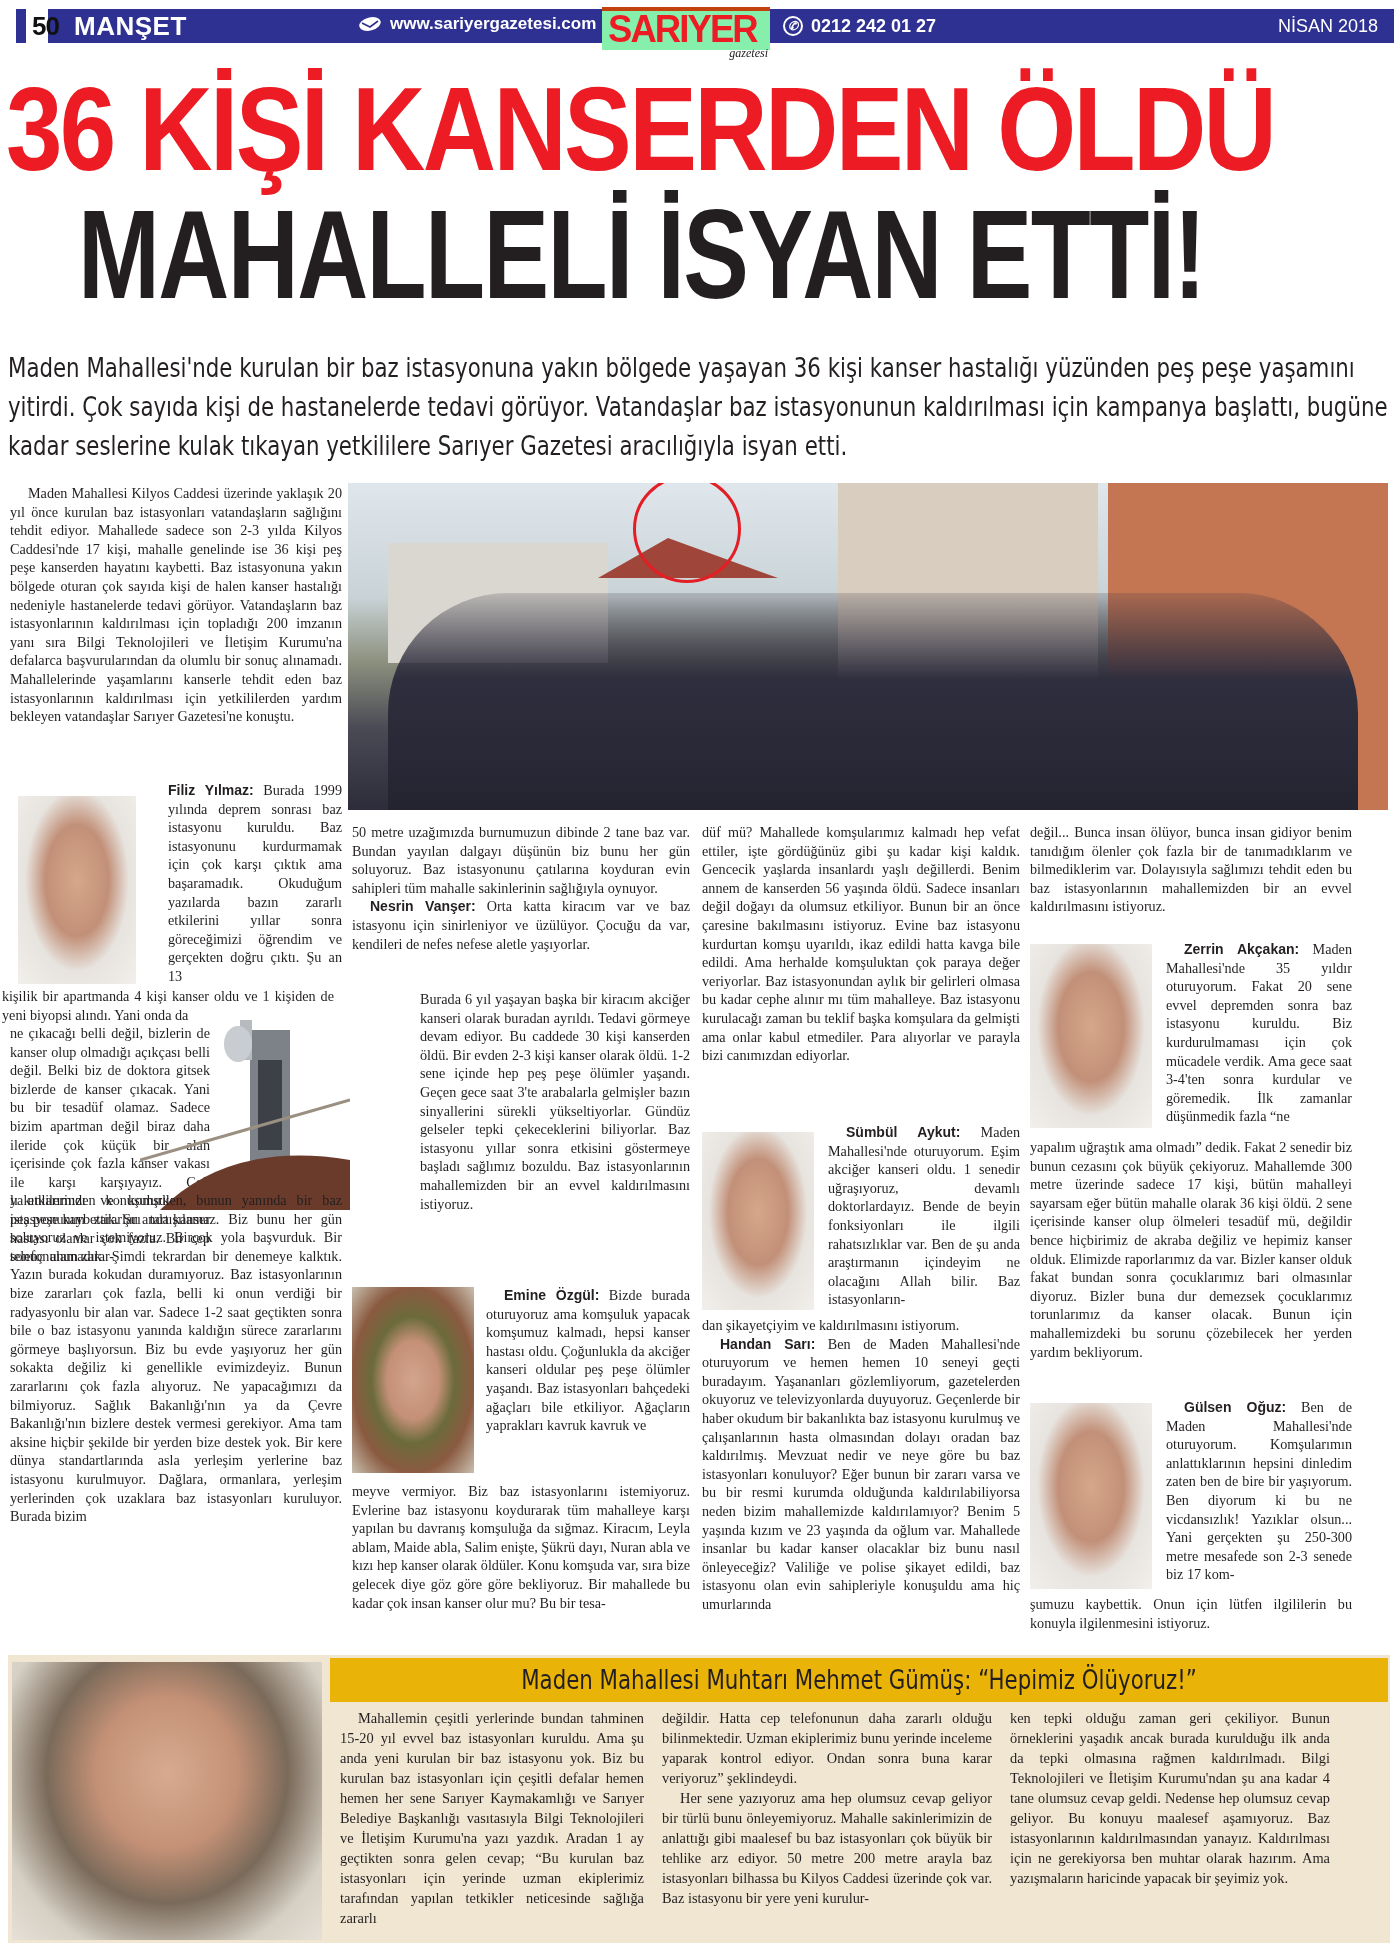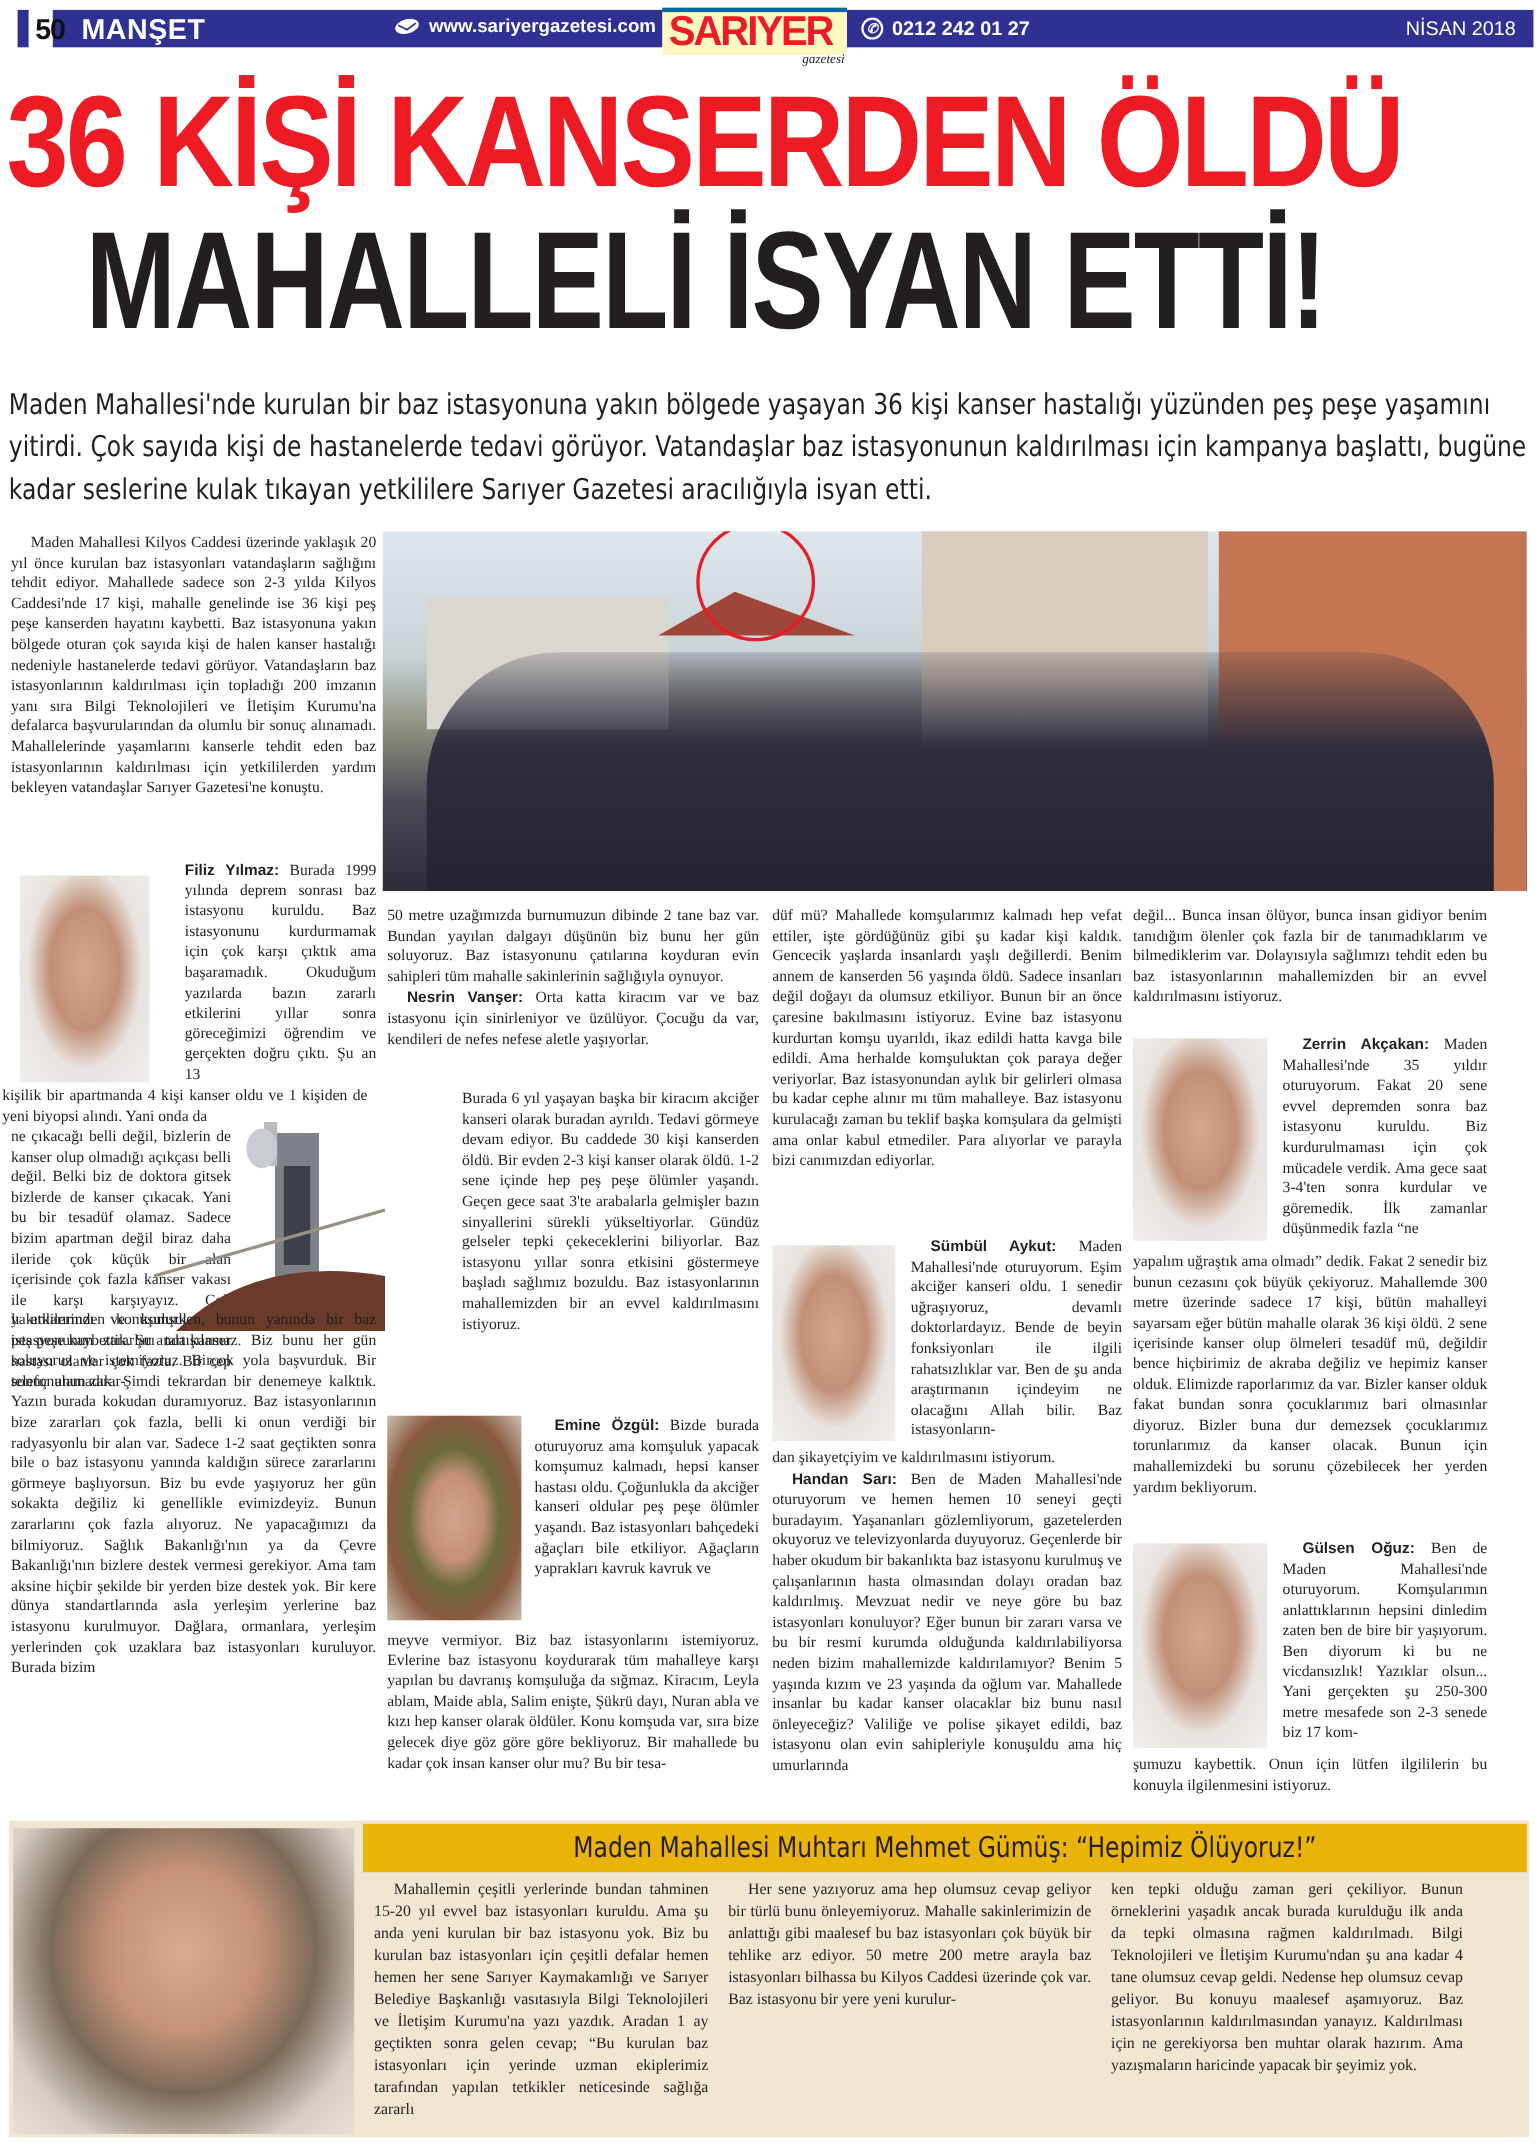--- a/index.html
+++ b/index.html
@@ -7,21 +7,21 @@
   body { position: relative; font-family: "Liberation Serif", serif; color: #231f20; }
 
   
   .masthead { position: absolute; left: 8px; top: 7px; width: 1382px; height: 37px; }
   .mh-bar { position: absolute; left: 40px; top: 2px; width: 1346px; height: 34px; background: #2e3192; }
   .mh-left-block { position: absolute; left: 8px; top: 2px; width: 10px; height: 34px; background: #2e3192; }
   .mh-page { position: absolute; left: 24px; top: 2px; font-family: "Liberation Sans", sans-serif; font-weight: bold; font-size: 26px; color: #111; line-height: 34px; letter-spacing: -1px; }
   .mh-section { position: absolute; left: 66px; top: 2px; font-family: "Liberation Sans", sans-serif; font-weight: bold; font-size: 26px; color: #fff; line-height: 34px; letter-spacing: 0.5px; }
   .mh-web { position: absolute; left: 350px; top: 2px; font-family: "Liberation Sans", sans-serif; font-size: 17px; color: #fff; line-height: 30px; font-weight: bold; display: flex; align-items: center; gap: 8px; }
   .mh-web svg { width: 24px; height: 16px; }
-  .mh-logo { position: absolute; left: 594px; top: 0; width: 168px; height: 43px; background: #fef9c3; border-top: 4px solid #0369a1; }
+  .mh-logo { position: absolute; left: 594px; top: 0; width: 168px; height: 43px; background: #86efac; border-top: 4px solid #c2410c; }
   .mh-logo-text { position: absolute; left: 6px; top: 0; font-family: "Liberation Sans", sans-serif; font-weight: bold; font-size: 38px; color: #ed1c24; line-height: 36px; letter-spacing: -2px; transform: scaleX(0.96); transform-origin: left; }
   .mh-logo-sub { position: absolute; right: 2px; top: 35px; font-family: "Liberation Serif", serif; font-style: italic; font-size: 12px; color: #222; }
   .mh-phone { position: absolute; left: 775px; top: 2px; font-family: "Liberation Sans", sans-serif; font-size: 18px; color: #fff; line-height: 34px; font-weight: bold; display: flex; align-items: center; gap: 8px; }
   .mh-phone-icon { width: 20px; height: 20px; border: 2px solid #fff; border-radius: 50%; display: inline-flex; align-items: center; justify-content: center; font-size: 12px; font-style: italic; }
   .mh-date { position: absolute; right: 12px; top: 2px; font-family: "Liberation Sans", sans-serif; font-size: 18px; color: #fff; line-height: 34px; }
 
   
   .headline-1 { position: absolute; left: 6px; top: 74px; width: 1390px; font-family: "Liberation Sans", sans-serif; font-weight: bold; font-size: 118px; line-height: 110px; color: #ed1c24; letter-spacing: -3px; transform: scaleX(0.86); transform-origin: left top; white-space: nowrap; }
   .headline-2 { position: absolute; left: 78px; top: 195px; font-family: "Liberation Sans", sans-serif; font-weight: bold; font-size: 126px; line-height: 120px; color: #231f20; letter-spacing: -2px; transform: scaleX(0.78); transform-origin: left top; white-space: nowrap; }
 
@@ -167,17 +167,18 @@
 
 <div class="box"></div>
 <div class="box-header">
   <div class="box-title">Maden Mahallesi Muhtarı Mehmet Gümüş: “Hepimiz Ölüyoruz!”</div>
 </div>
 <div class="photo face-man box-photo"></div>
 <div class="box-col" style="left:340px; top:1708px; width:304px;">
   <p>Mahallemin çeşitli yerlerinde bundan tahminen 15-20 yıl evvel baz istasyonları kuruldu. Ama şu anda yeni kurulan bir baz istasyonu yok. Biz bu kurulan baz istasyonları için çeşitli defalar hemen hemen her sene Sarıyer Kaymakamlığı ve Sarıyer Belediye Başkanlığı vasıtasıyla Bilgi Teknolojileri ve İletişim Kurumu'na yazı yazdık. Aradan 1 ay geçtikten sonra gelen cevap; “Bu kurulan baz istasyonları için yerinde uzman ekiplerimiz tarafından yapılan tetkikler neticesinde sağlığa zararlı</p>
 </div>
 <div class="box-col" style="left:662px; top:1708px; width:330px;">
+  <p style="text-indent:0">değildir. Hatta cep telefonunun daha zararlı olduğu bilinmektedir. Uzman ekiplerimiz bunu yerinde inceleme yaparak kontrol ediyor. Ondan sonra buna karar veriyoruz” şeklindeydi.</p>
   <p>Her sene yazıyoruz ama hep olumsuz cevap geliyor bir türlü bunu önleyemiyoruz. Mahalle sakinlerimizin de anlattığı gibi maalesef bu baz istasyonları çok büyük bir tehlike arz ediyor. 50 metre 200 metre arayla baz istasyonları bilhassa bu Kilyos Caddesi üzerinde çok var. Baz istasyonu bir yere yeni kurulur-</p>
 </div>
 <div class="box-col" style="left:1010px; top:1708px; width:320px;">
   <p style="text-indent:0">ken tepki olduğu zaman geri çekiliyor. Bunun örneklerini yaşadık ancak burada kurulduğu ilk anda da tepki olmasına rağmen kaldırılmadı. Bilgi Teknolojileri ve İletişim Kurumu'ndan şu ana kadar 4 tane olumsuz cevap geldi. Nedense hep olumsuz cevap geliyor. Bu konuyu maalesef aşamıyoruz. Baz istasyonlarının kaldırılmasından yanayız. Kaldırılması için ne gerekiyorsa ben muhtar olarak hazırım. Ama yazışmaların haricinde yapacak bir şeyimiz yok.</p>
 </div>
 
 </body></html>

